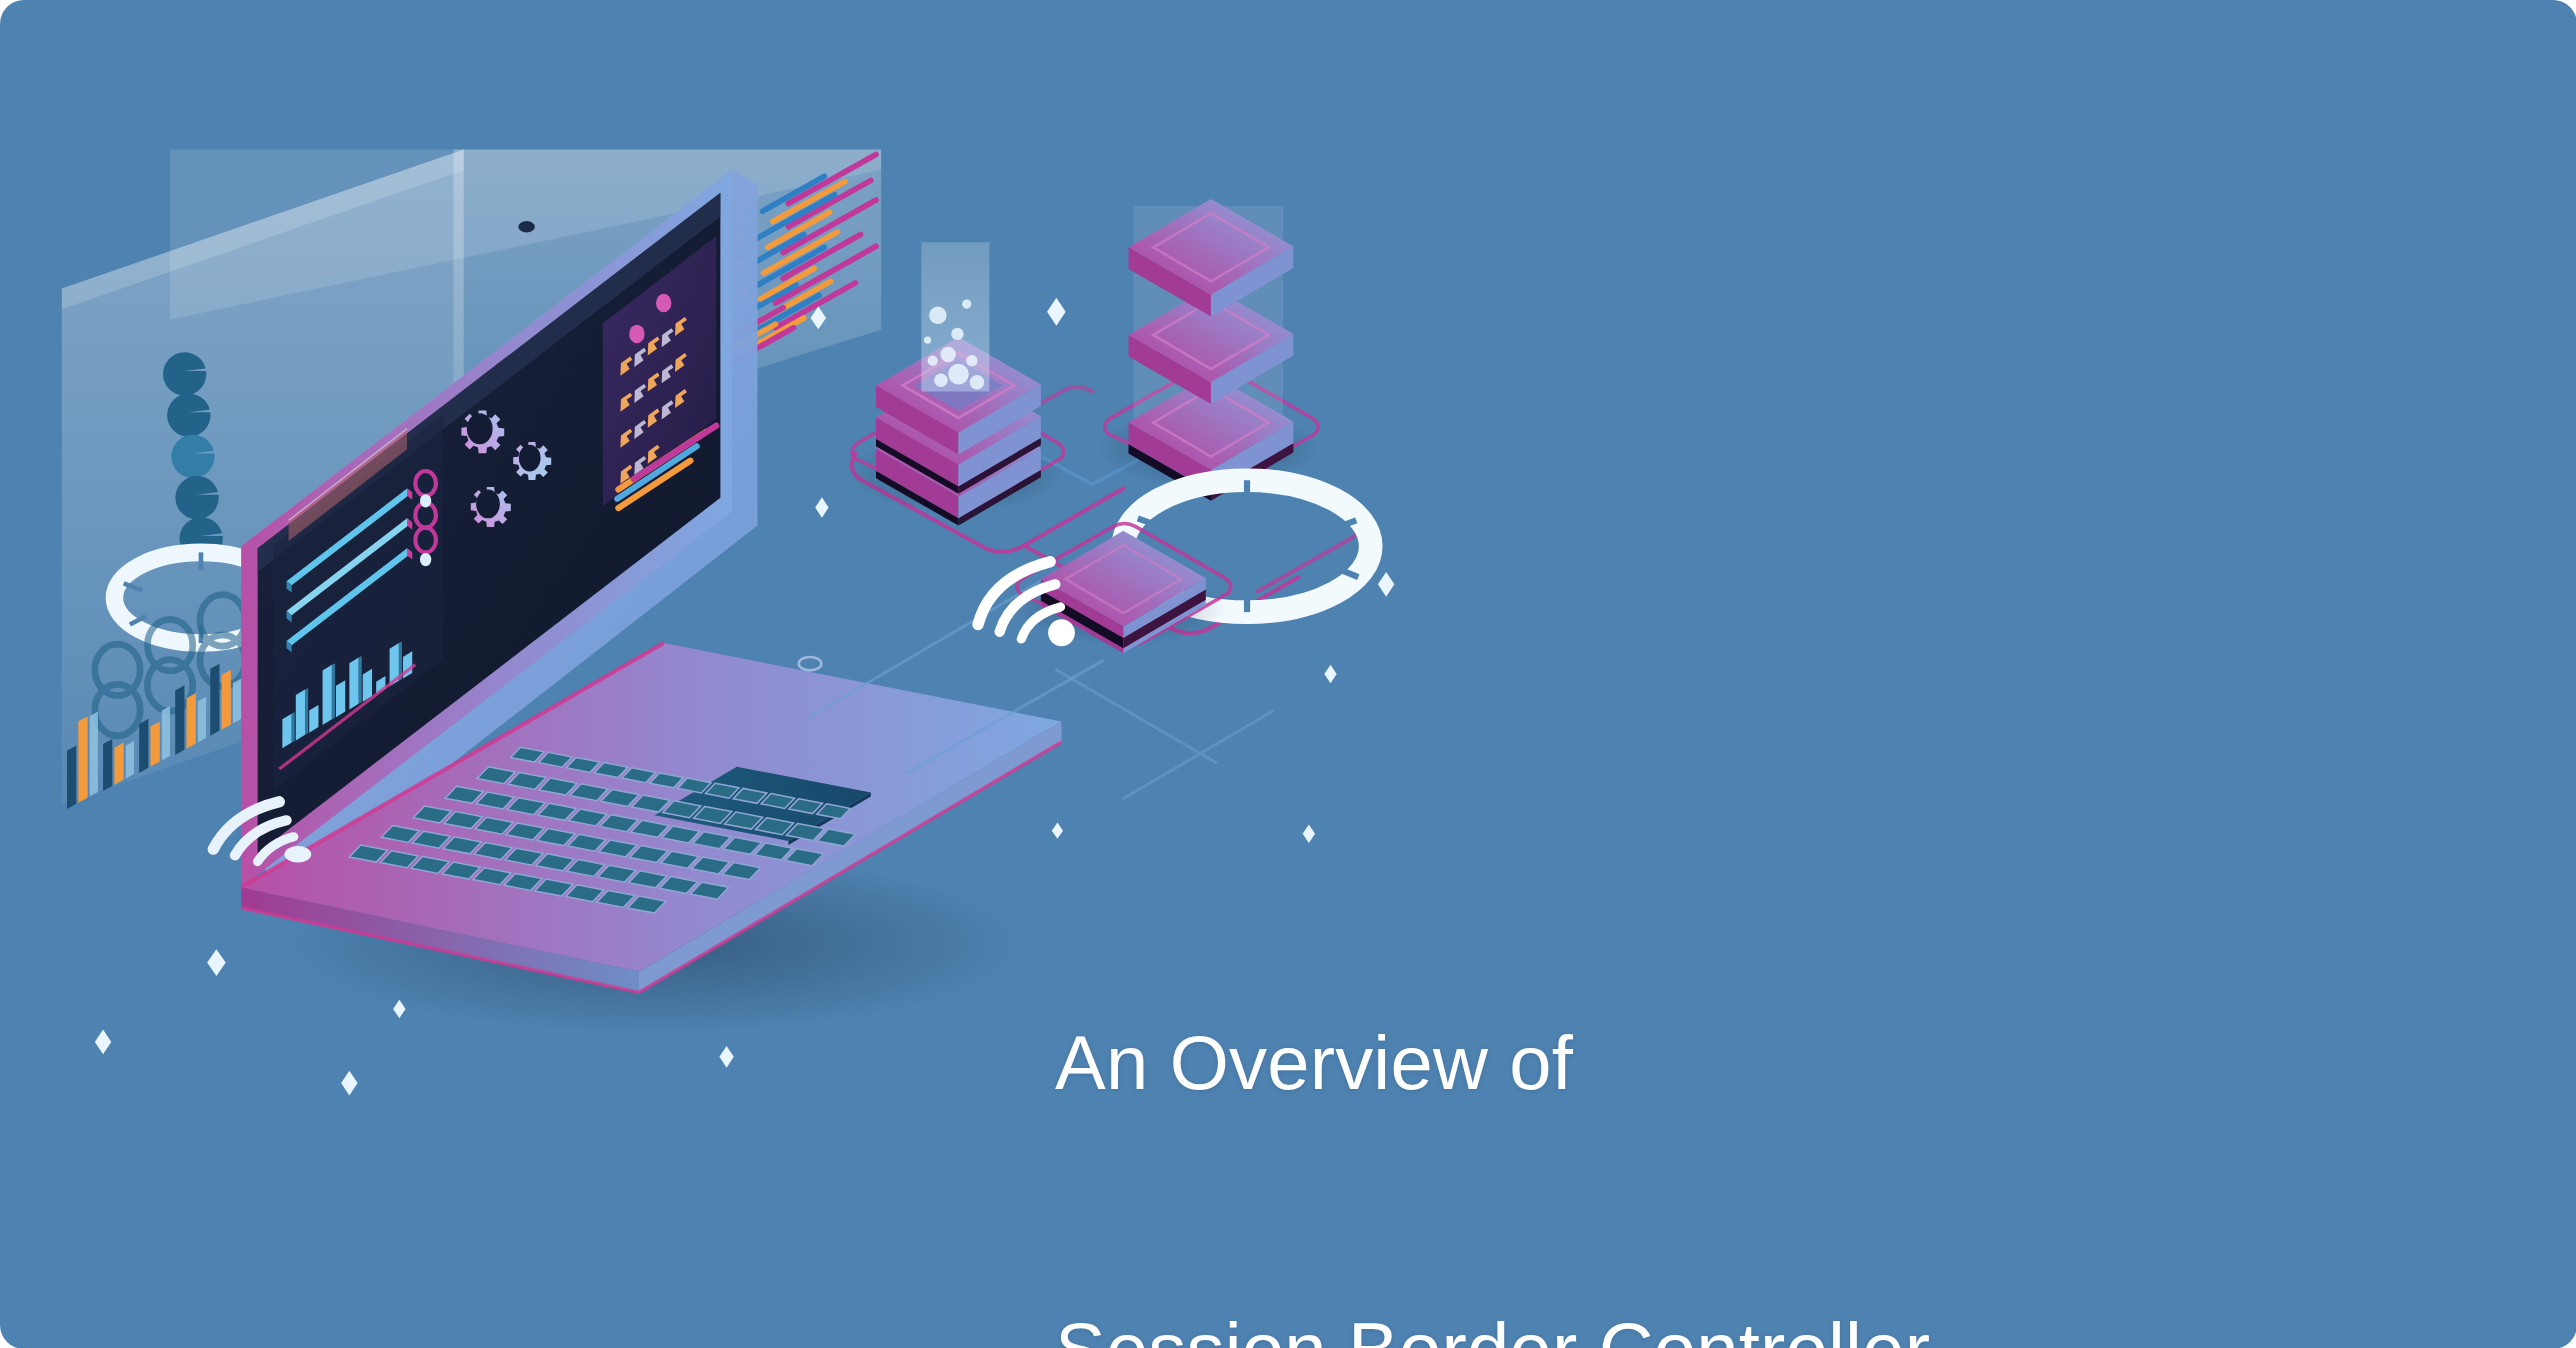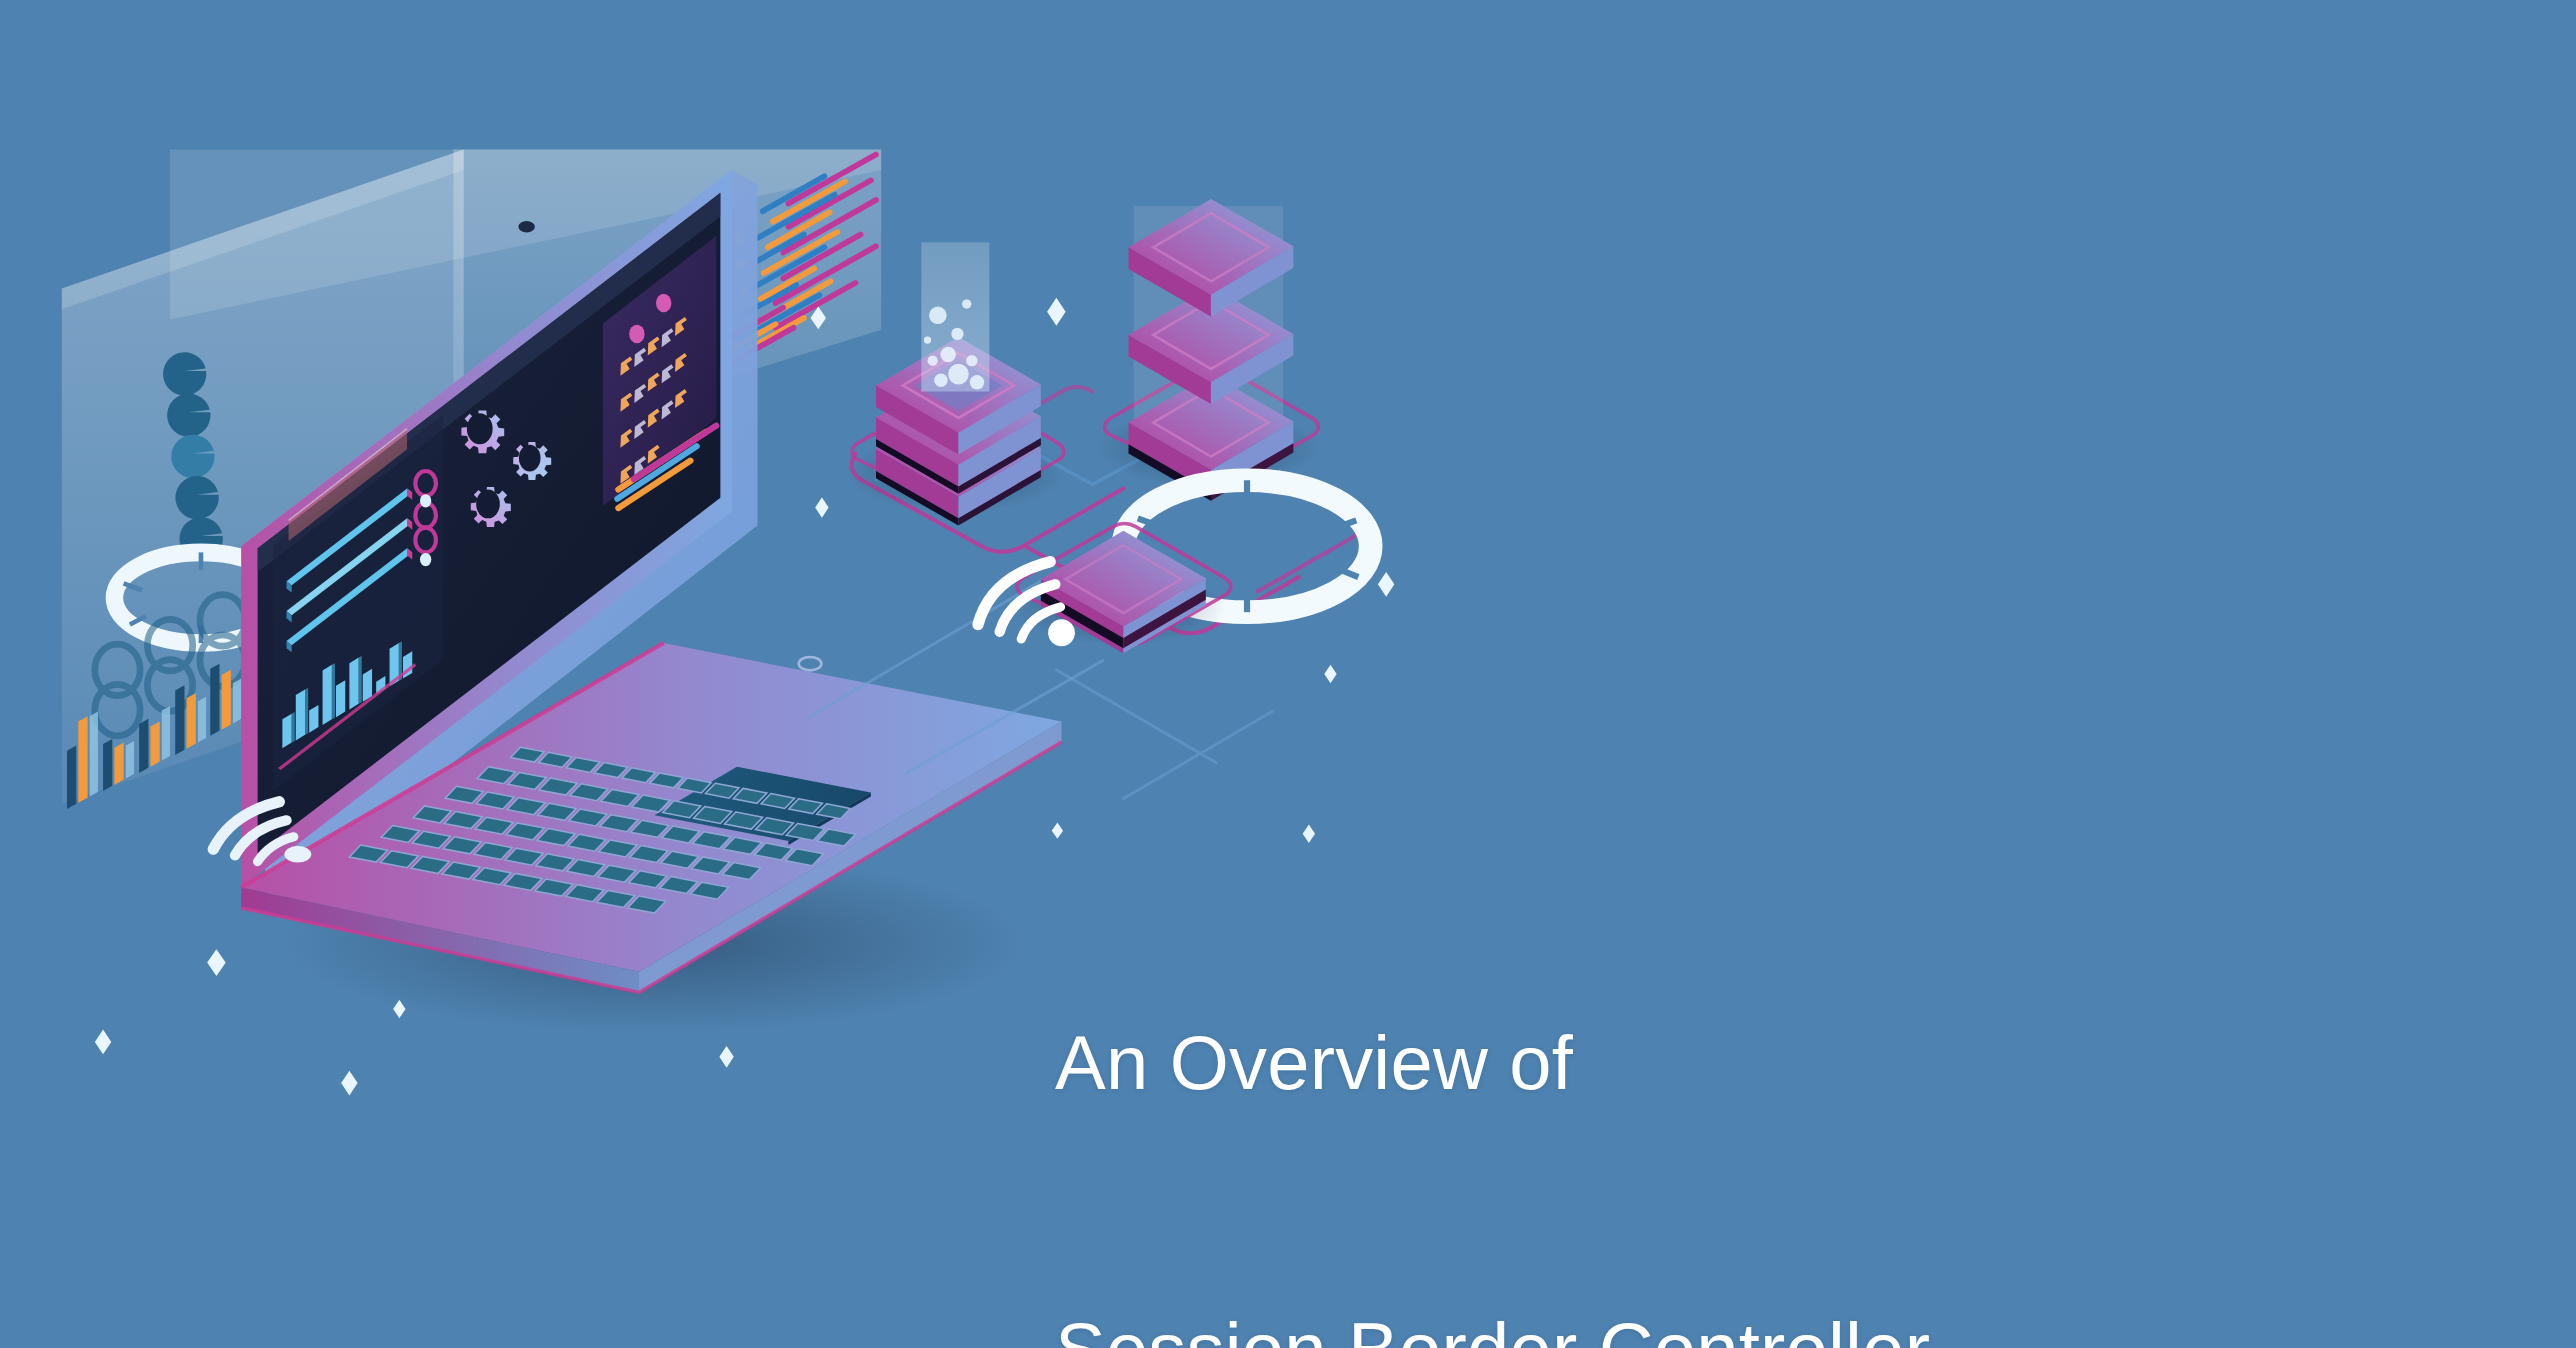--- a/index.html
+++ b/index.html
@@ -1,20 +1,20 @@
 <!DOCTYPE html>
 <html style="font-size:8.2px"><head>
 <meta charset="utf-8">
 <style>
   html,body{margin:0;padding:0;}
   body{
     width:2577px;height:1349px;overflow:hidden;position:relative;
     font-family:"Liberation Sans","DejaVu Sans",sans-serif;
   }
-  #stage{position:absolute;inset:0;background:#4e82b0;overflow:hidden;}
+  #stage{position:absolute;inset:0;background:#4e82b0;overflow:hidden;border-radius:24px;}
   #art{position:absolute;left:0;top:0;width:2577px;height:1349px;}
 
   
   .headline{
     position:absolute;left:1055px;top:823px;
     color:#ffffff;font-weight:300;font-size:76px;line-height:1.26;
     letter-spacing:0.2px;white-space:pre;
     text-shadow:0 1px 5.2px rgba(20,50,80,.16);
   }
   .headline .l1{display:block;}

